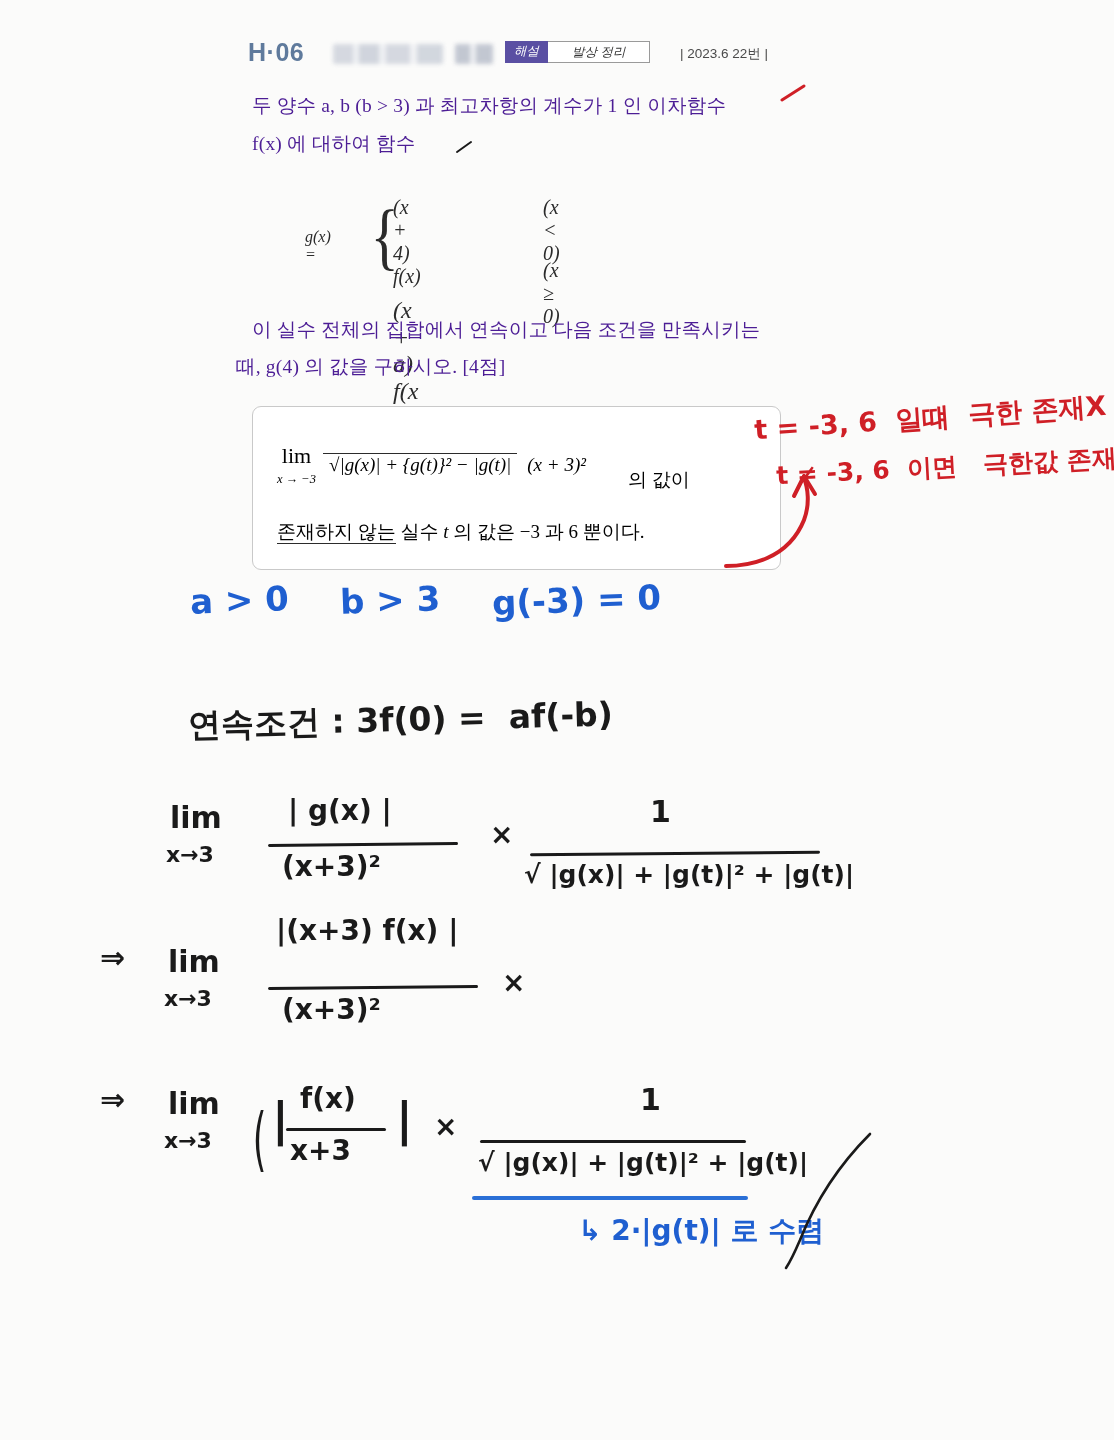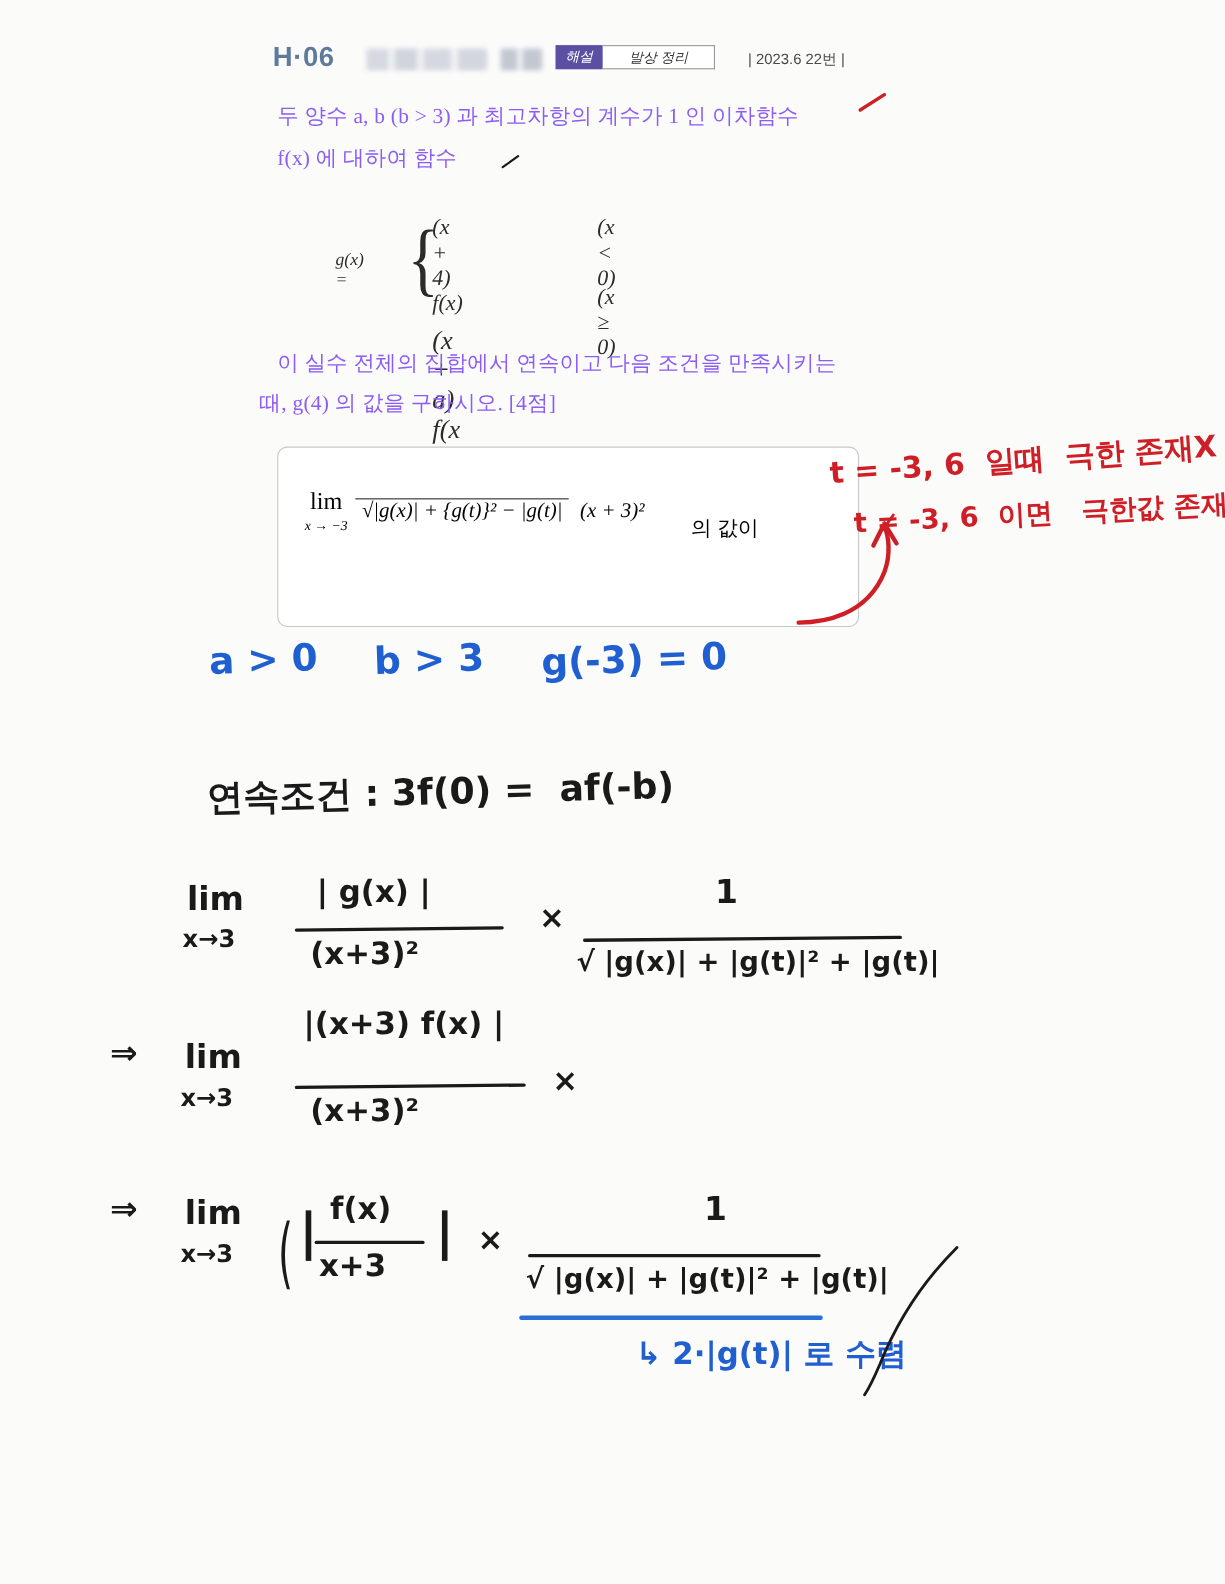--- a/index.html
+++ b/index.html
@@ -41,21 +41,21 @@
   }
   .hdr-src{
     position:absolute;left:432px;top:7px;
     font-family:"Liberation Sans",sans-serif;font-size:13.5px;color:#4a4a4a;
   }
 
   
   .ptext{
     position:absolute;
     font-family:"Liberation Serif",serif;
-    font-size:19.5px;color:#8b5cf6;letter-spacing:0.2px;
+    font-size:19.5px;color:#4c1d95;letter-spacing:0.2px;
   }
   .l1{left:252px;top:92px;}
   .l2{left:252px;top:130px;}
   .l3{left:252px;top:316px;}
   .l4{left:236px;top:353px;}
   .mi{font-style:italic;font-family:"Liberation Serif",serif;}
 
   
   .gdef{position:absolute;left:305px;top:196px;font-size:20px;color:#2b2b2b;}
   .gdef .lhs{position:absolute;left:0;top:32px;font-style:italic;font-size:16px;}
@@ -190,20 +190,23 @@
         <span class="lt">lim</span><br>
         <span class="lb">x → −3</span>
       </span>
       <span class="frac">
         <span class="num sqrt-ov">√|g(x)| + {g(t)}² − |g(t)|</span>
         <span class="bar"></span>
         <span class="den">(x + 3)²</span>
       </span>
     </div>
     <div class="cbox-tail">의 값이</div>
+    <div class="cbox-l2">
+      <span class="udl">존재하지 않는</span><span> 실수 <span class="mi">t</span> 의 값은 −3 과 6 뿐이다.</span>
+    </div>
   </div>
 
   <div class="hw red hw-red1">t = -3, 6  일떄  극한 존재X</div>
   <div class="hw red hw-red2">t ≠ -3, 6  이면   극한값 존재.</div>
 
   <svg class="arrow-red" viewBox="0 0 110 100">
     <path d="M8 96 C 30 96, 70 90, 86 50 C 92 34, 90 18, 86 8" stroke="#cf1f26" stroke-width="4" fill="none" stroke-linecap="round"></path>
     <path d="M86 6 L 76 26 M86 6 L 97 24" stroke="#cf1f26" stroke-width="4" fill="none" stroke-linecap="round"></path>
   </svg>
 

